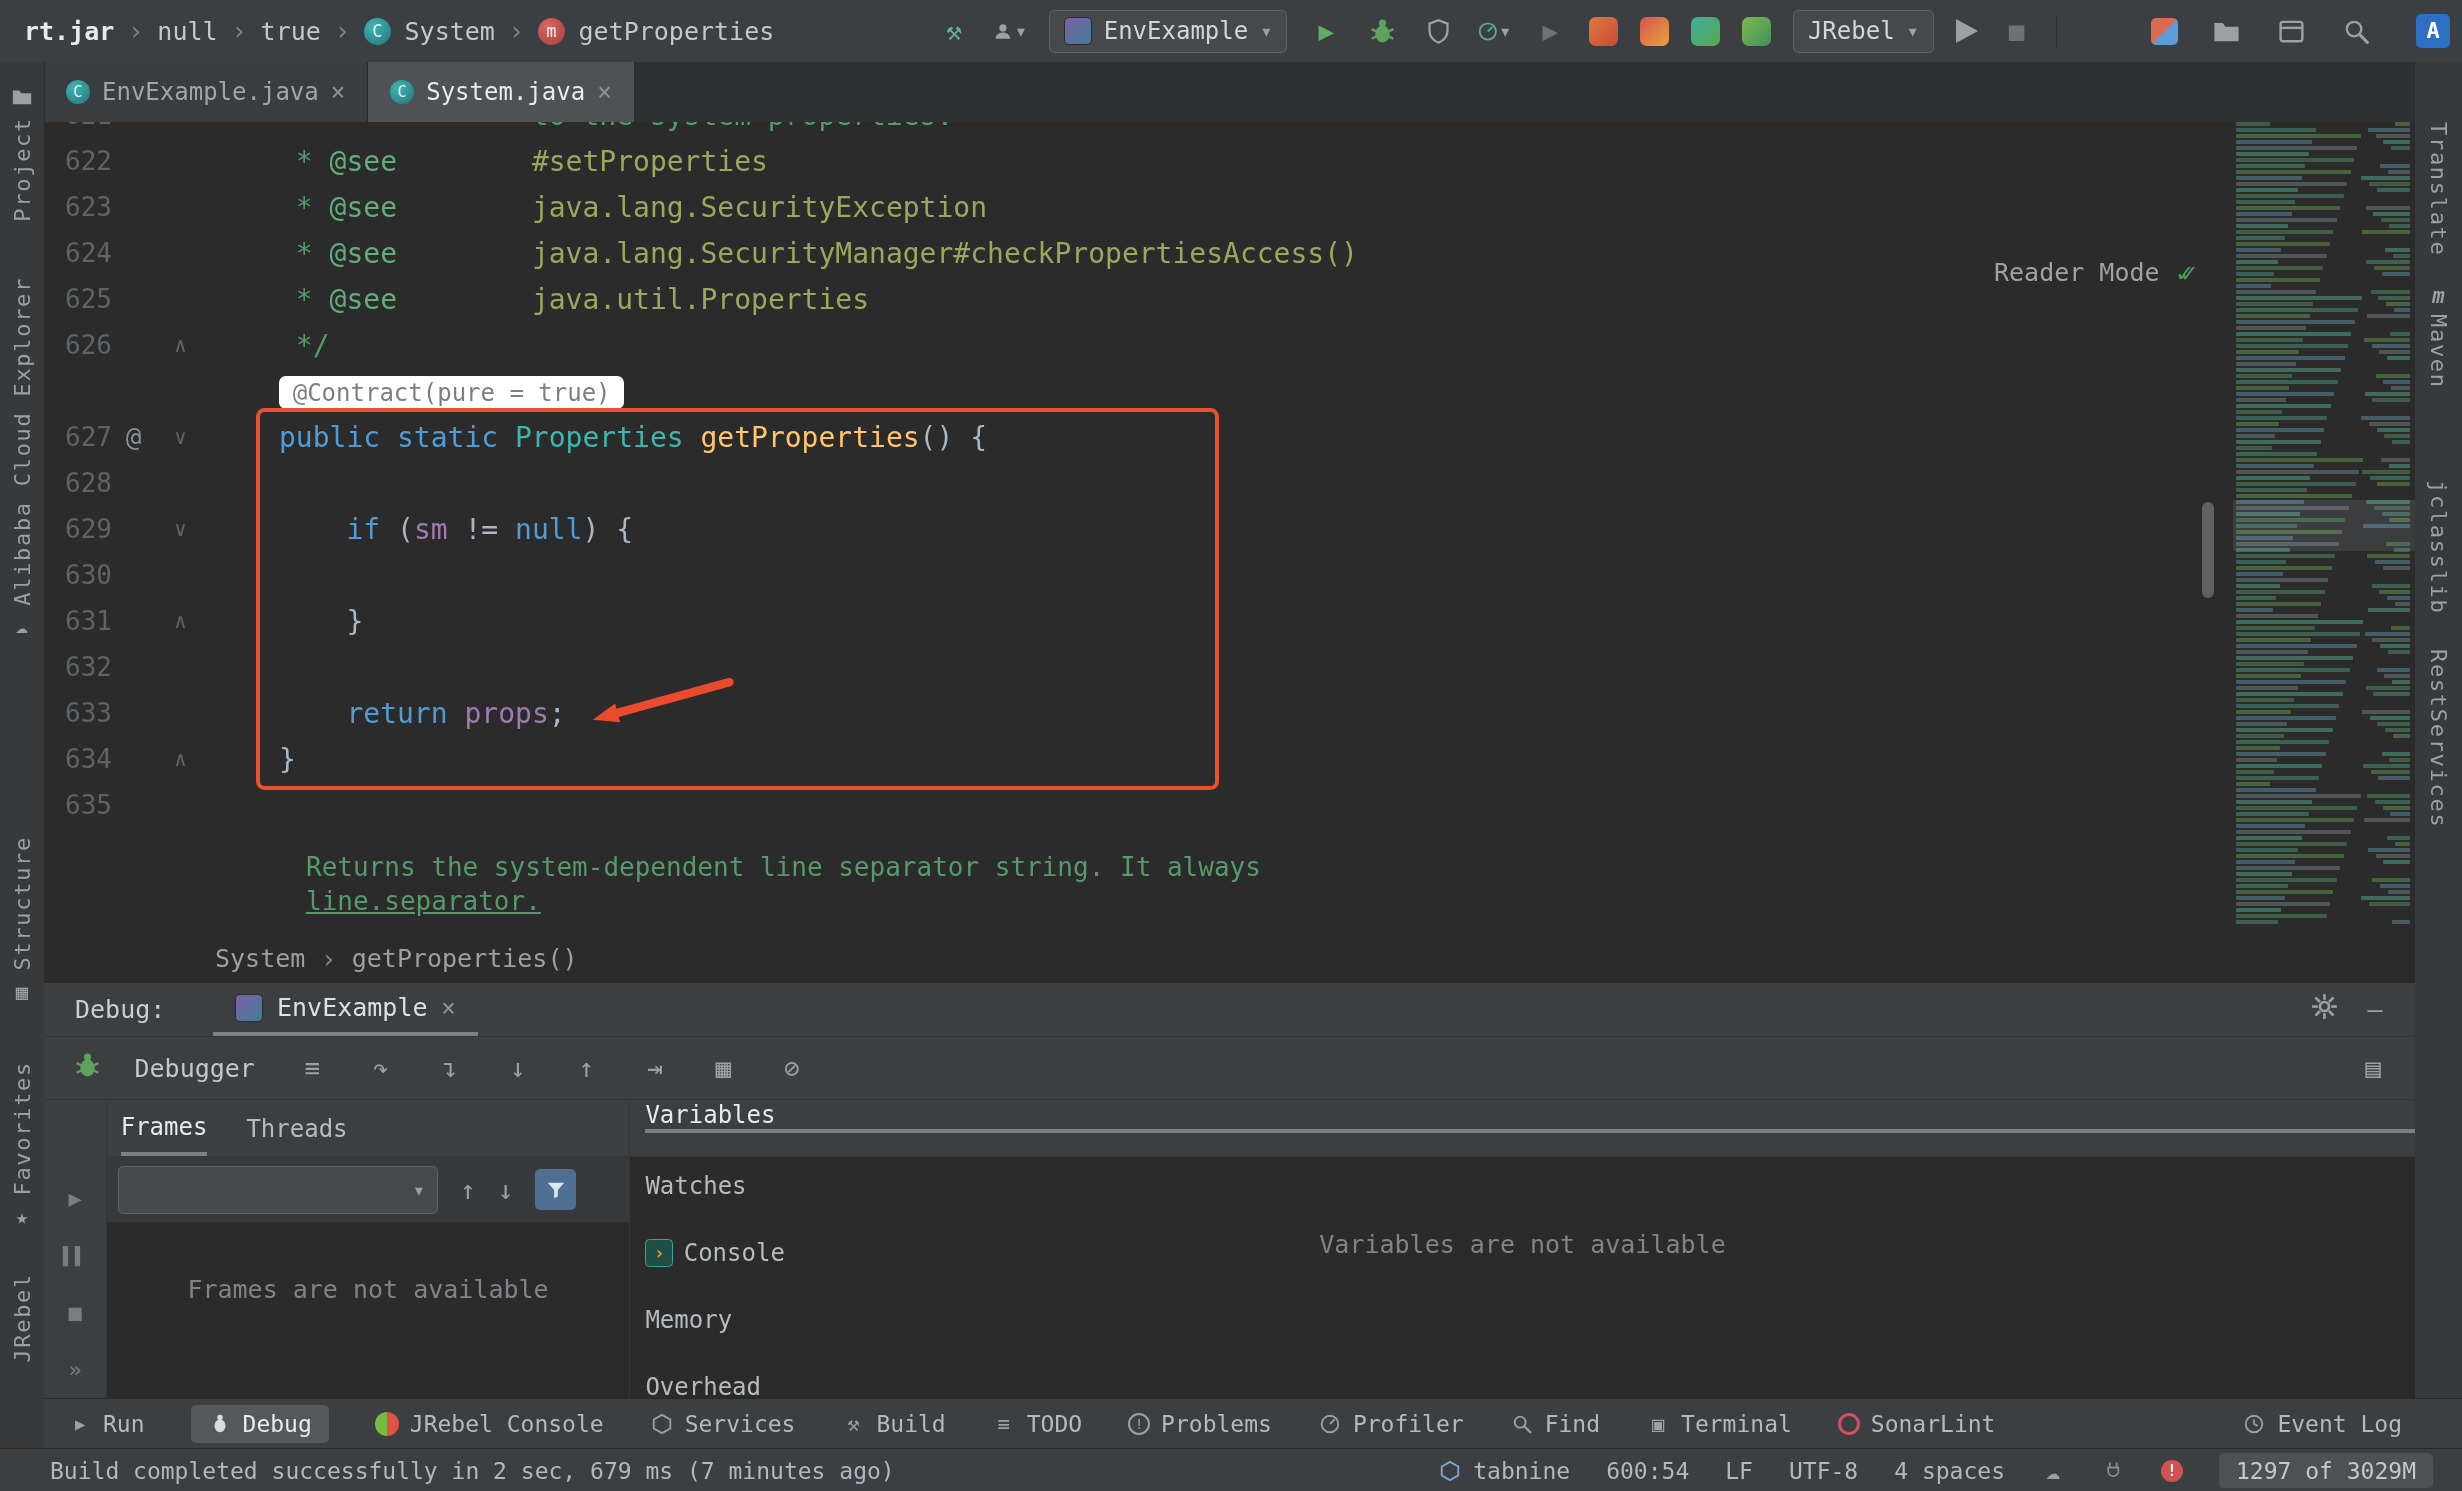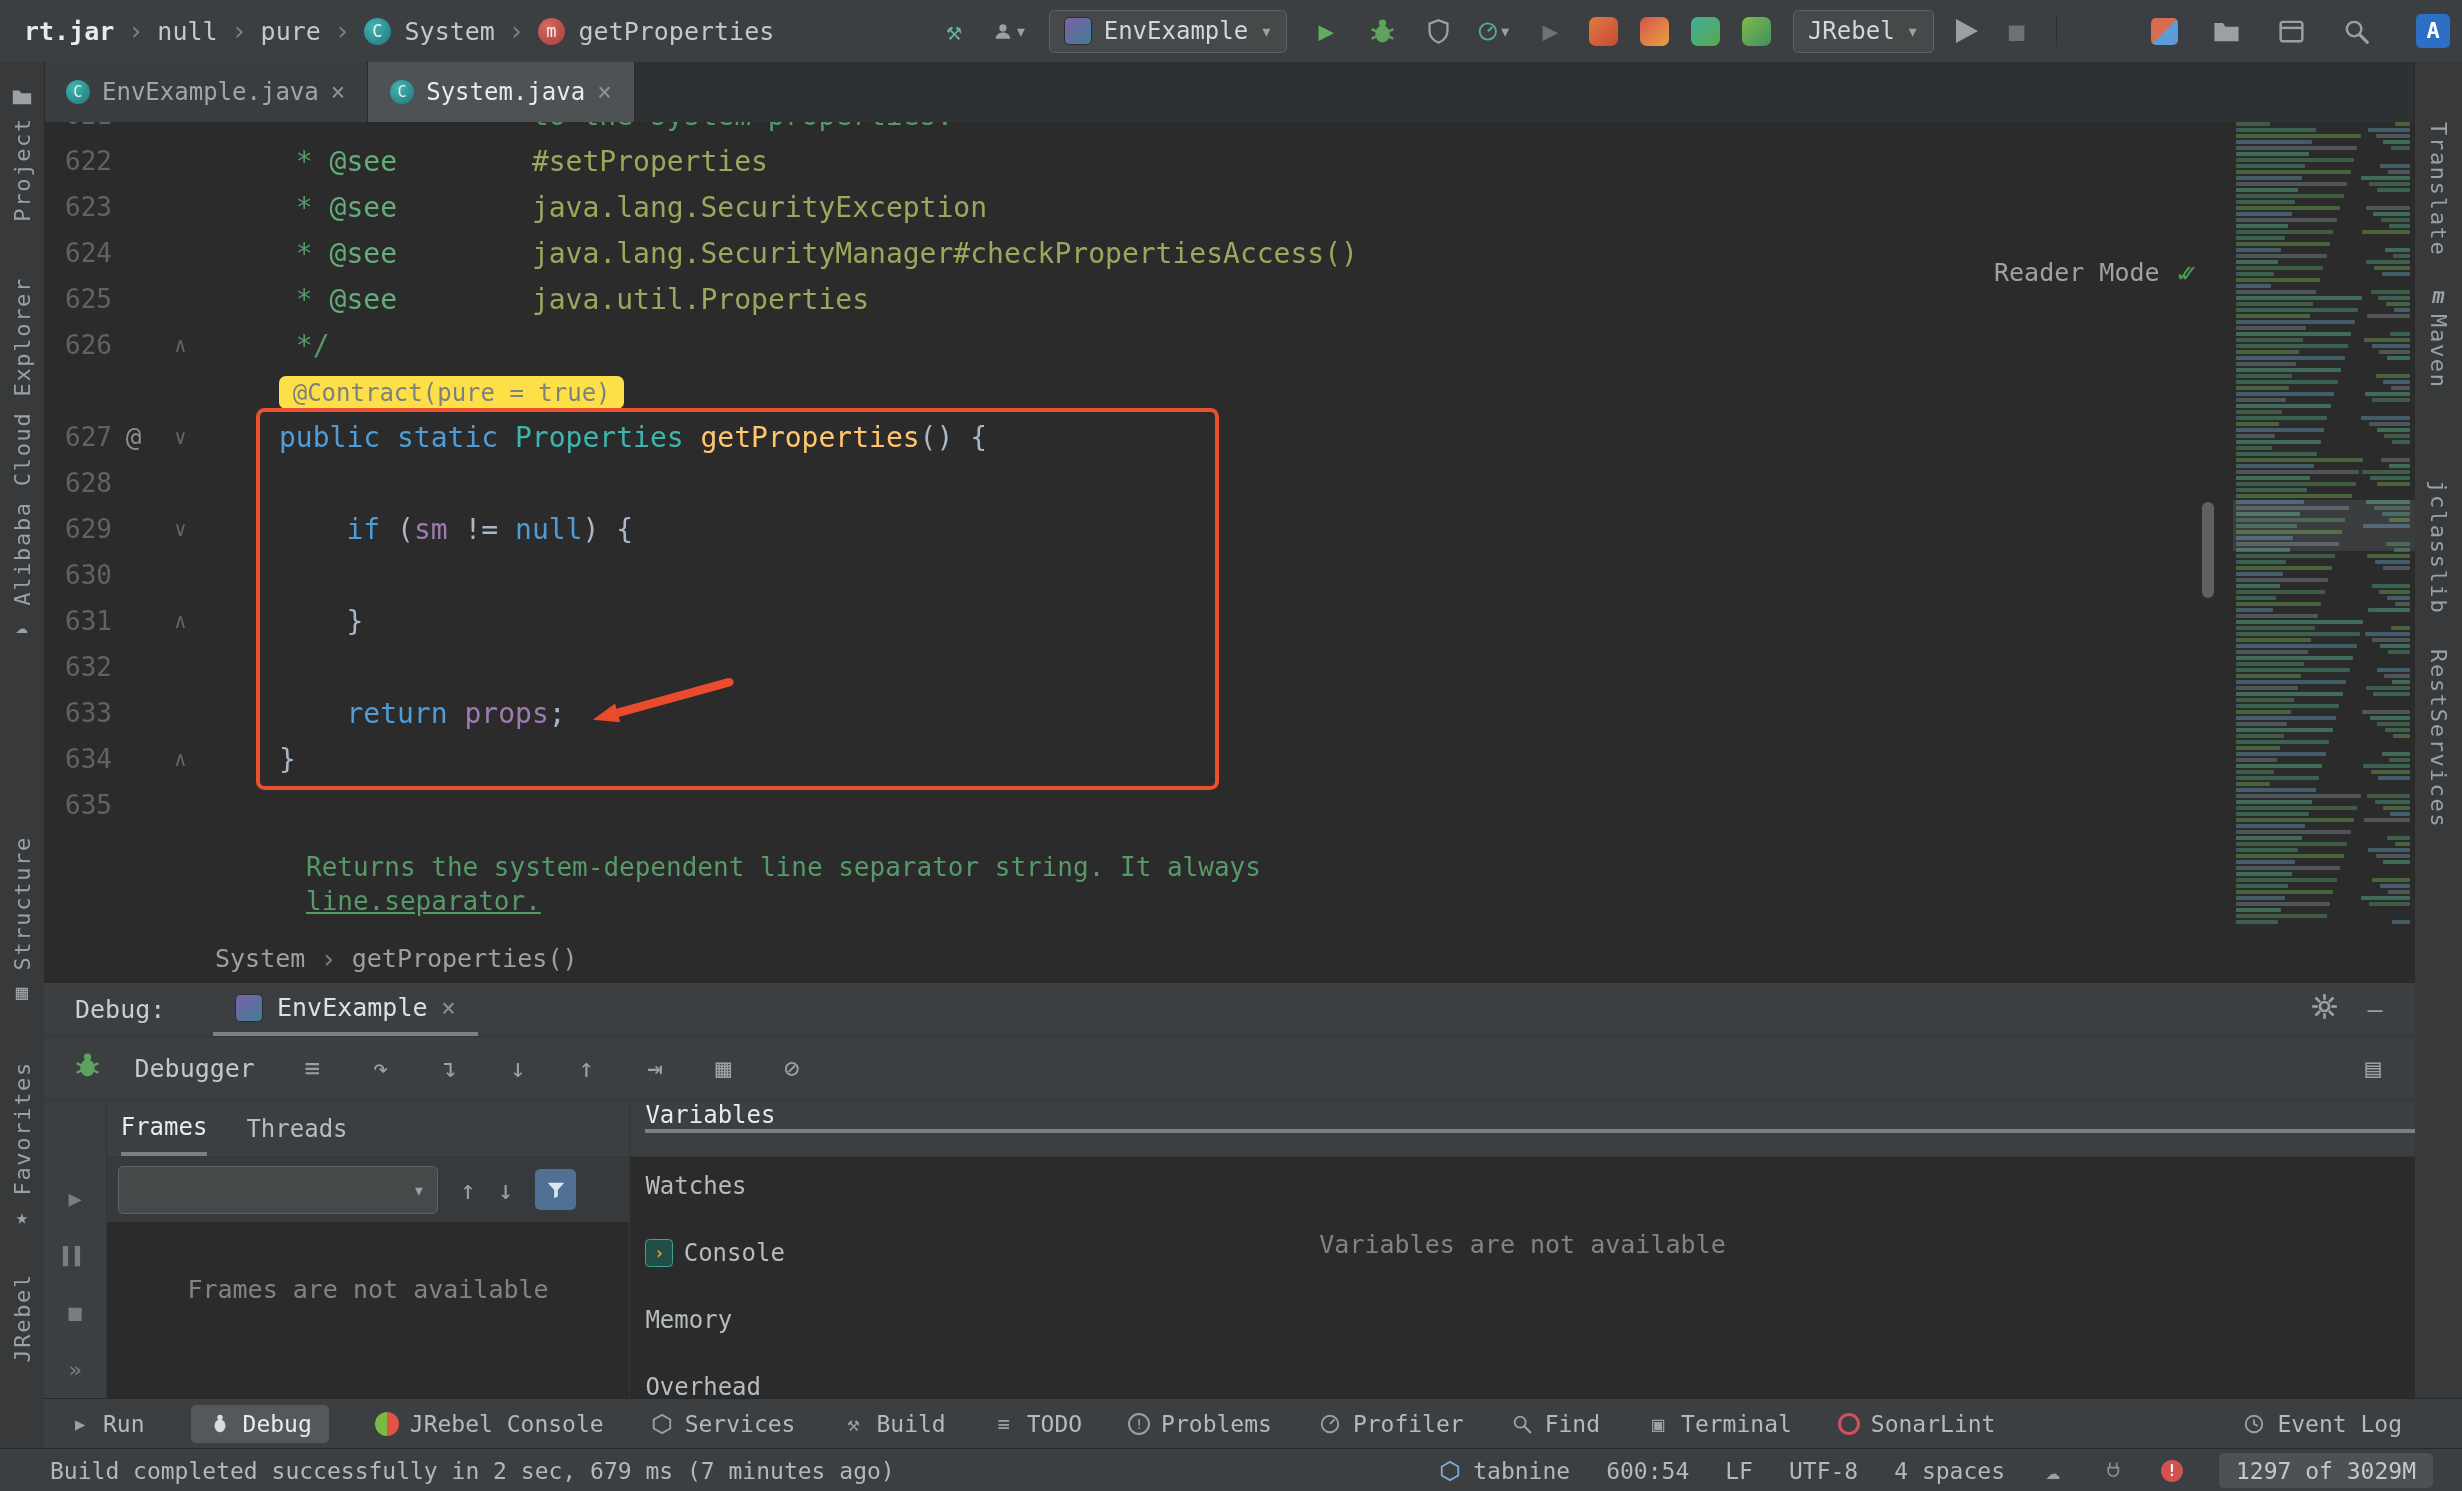--- a/index.html
+++ b/index.html
@@ -61,21 +61,21 @@
   .fmark{width:51px;flex:none;text-align:center;color:#5f6568;font-size:20.5px;}
   .cbody{padding-left:73px;white-space:pre;}
   .tk-d{color:#559a68;}
   .tk-dt{color:#63ad7a;}
   .tk-dl{color:#9ca65d;}
   .tk-k{color:#4f9cd6;}
   .tk-t{color:#3fb6ac;}
   .tk-m{color:#ffc66d;}
   .tk-v{color:#9e7bb0;}
   .tk-p{color:#a9b7c6;}
-  .inlay{background:#fde047;color:#7c8083;border-radius:6.8px;padding:2.6px 13.7px;font-size:24px;}
+  .inlay{background:#ffffff;color:#7c8083;border-radius:6.8px;padding:2.6px 13.7px;font-size:24px;}
   #doc-preview{position:absolute;left:262px;top:728px;font-size:26px;line-height:34px;white-space:pre;}
   .dp-d{color:#559a68;}
   .dp-link{color:#5693d2;}
   .dp-code{color:#559a68;text-decoration:underline;}
   #highlight-box{position:absolute;left:212px;top:286px;width:955px;height:374px;border:4.3px solid #e8502f;border-radius:8.5px;}
   #annot-arrow{position:absolute;left:513px;top:530px;}
   #reader-mode{position:absolute;left:1950px;top:135px;display:flex;align-items:center;gap:17px;font-size:25px;color:#9da2a6;}
   .dblcheck{color:#499c54;font-size:27px;letter-spacing:-12px;padding-right:12px;}
   #minimap{position:absolute;right:0;top:0;width:182px;height:805px;}
   .mmrow{height:6px;display:flex;justify-content:space-between;padding:0 5.1px 0 3.4px;}
@@ -141,21 +141,21 @@
 <body>
 
 <div id="app">
 
   <header id="topbar">
     <div class="crumbs">
       <span class="crumb-first">rt.jar</span>
       <span class="crumb-sep">›</span>
       <span>null</span>
       <span class="crumb-sep">›</span>
-      <span>pure</span>
+      <span>true</span>
       <span class="crumb-sep">›</span>
       <span class="ci ci-class">C</span>
       <span>System</span>
       <span class="crumb-sep">›</span>
       <span class="ci ci-method">m</span>
       <span>getProperties</span>
     </div>
 
     <div id="tb-mid">
       <span class="tb-icon" style="color:#5fb3a1;">⚒</span>

